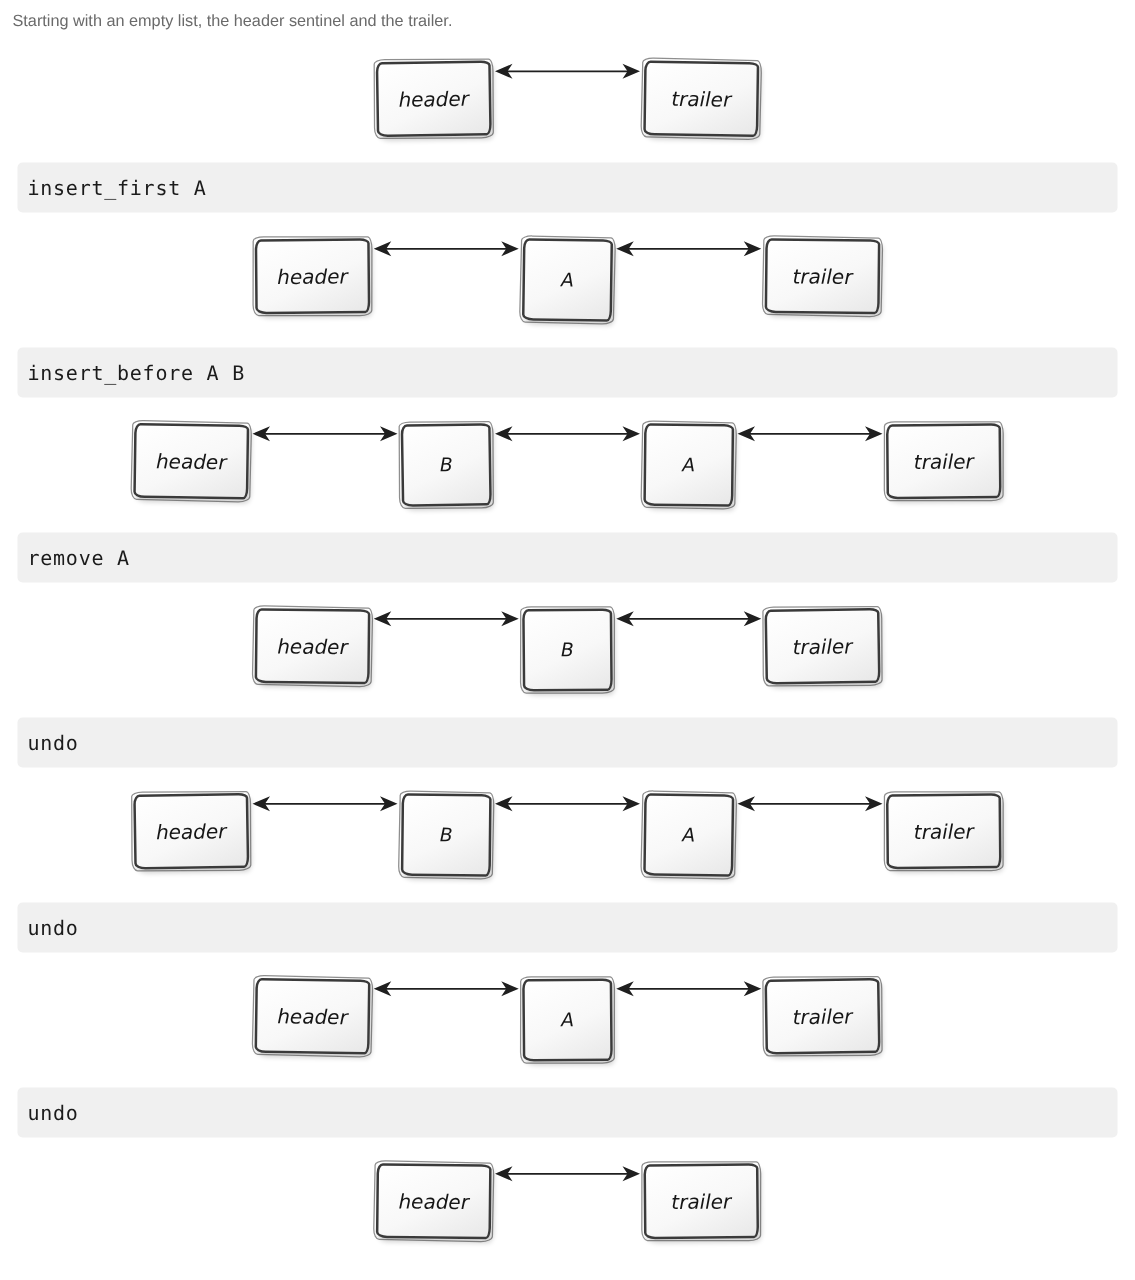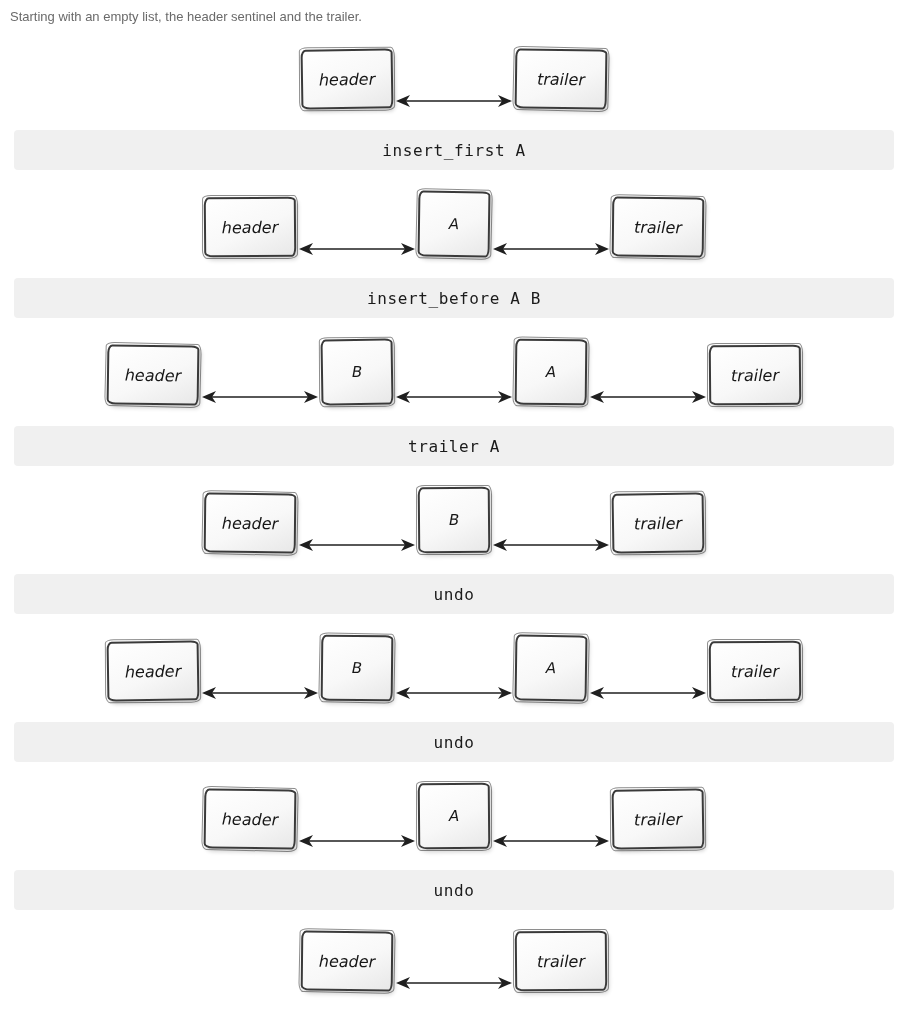--- a/index.html
+++ b/index.html
@@ -21,25 +21,24 @@
     background:#f0f0f0;
     border-radius:4px;
     display:flex;
     align-items:center;
     padding:0 8px;
     box-sizing:border-box;
     font-family:"DejaVu Sans Mono","Liberation Mono",monospace;
     font-size:16px;
     letter-spacing:0.6px;
     color:#1b1b1b;
-    justify-content:center;
   }
   .diagram{
     display:flex;
-    align-items:flex-end;
+    align-items:flex-start;
     justify-content:center;
     padding:21px 0;
   }
   .node{
     position:relative;
     display:flex;
     align-items:center;
     justify-content:center;
     background:linear-gradient(155deg,#ffffff 0%,#f8f8f8 55%,#e8e8e8 100%);
     border:2px solid #3a3a3a;
@@ -145,21 +144,21 @@
       <line x1="10" y1="8" x2="108" y2="8" stroke="#1f1f1f" stroke-width="1.4"></line>
       <path d="M1,8 L15,2 L11,8 L15,14 Z" fill="#1f1f1f"></path>
       <path d="M117,8 L103,2 L107,8 L103,14 Z" fill="#1f1f1f"></path>
     </svg>
   <div class="node sent tC">
     <span class="lbl">trailer</span>
   </div>
 </div>
 
 <div class="cmd">
-  <span>trailer A</span>
+  <span>remove A</span>
 </div>
 
 <div class="diagram">
   <div class="node sent tD">
     <span class="lbl">header</span>
   </div>
   <svg class="arrow" width="118" height="16" viewBox="0 0 118 16">
       <line x1="10" y1="8" x2="108" y2="8" stroke="#1f1f1f" stroke-width="1.4"></line>
       <path d="M1,8 L15,2 L11,8 L15,14 Z" fill="#1f1f1f"></path>
       <path d="M117,8 L103,2 L107,8 L103,14 Z" fill="#1f1f1f"></path>

